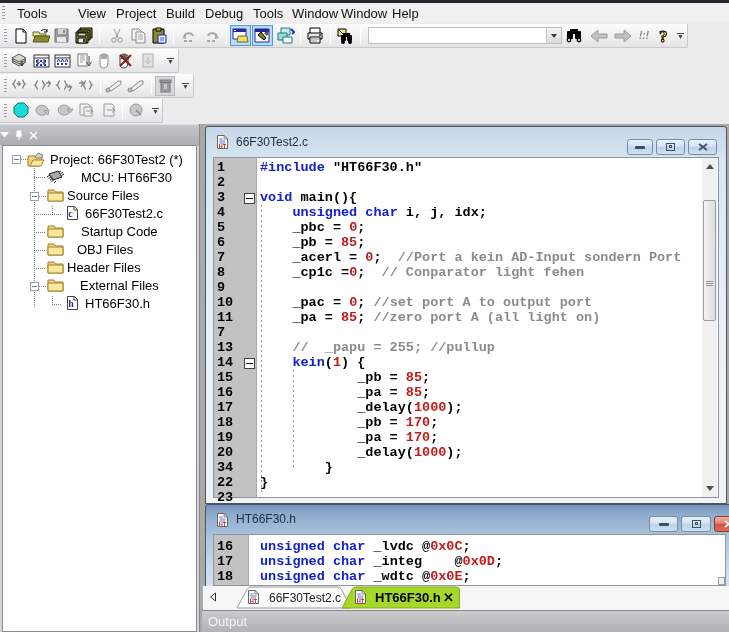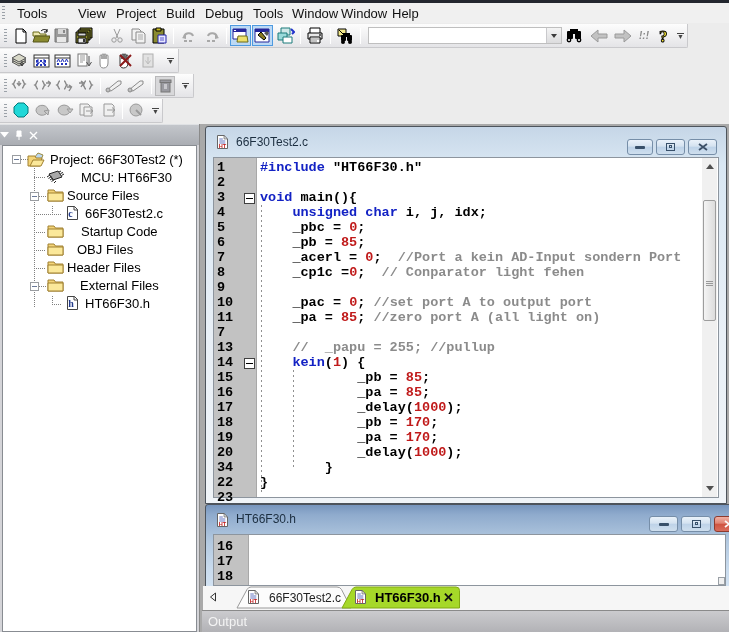--- a/index.html
+++ b/index.html
@@ -701,20 +701,23 @@
           </span>
       </div>
       <div class="wcontent" style="left:7px; top:29px; width:513px; height:52px">
         <div class="lnmargin" style="width:35px; height:50px">
           <div style="height:4px"></div>
           <div>16</div>
             <div>17</div>
             <div>18</div>
         </div>
         <div style="position:absolute; right:0; bottom:0; width:7px; height:8px; background:#f0f0f0; border:1px solid #9aa0a6"></div>
+          <pre class="code" style="left:46px; top:4px"><span class="k">unsigned</span> <span class="k">char</span> _lvdc @<span class="n">0x0C</span>;
+<span class="k">unsigned</span> <span class="k">char</span> _integ    @<span class="n">0x0D</span>;
+<span class="k">unsigned</span> <span class="k">char</span> _wdtc @<span class="n">0x0E</span>;</pre>
       </div>
     </div>
 
     <div id="tabbar">
       <svg width="527" height="24" viewBox="0 0 527 24" style="position:absolute;left:0;top:0">
         <path d="M34 22 L44 3.5 Q45.5 1 48 1 L134 1 Q137 1 138.5 3.5 L148 22 Z" fill="#fcfcfc" stroke="#9a9a9a"></path>
         <path d="M139 22 L149 3.5 Q150.5 1 153 1 L253 1 Q256.5 1 256.5 4.5 L256.5 22 Z" fill="#a6d829" stroke="#82aa12"></path>
       </svg>
       <span style="position:absolute; left:6px; top:6px">
           <svg width="8" height="10" viewBox="0 0 8 10">

